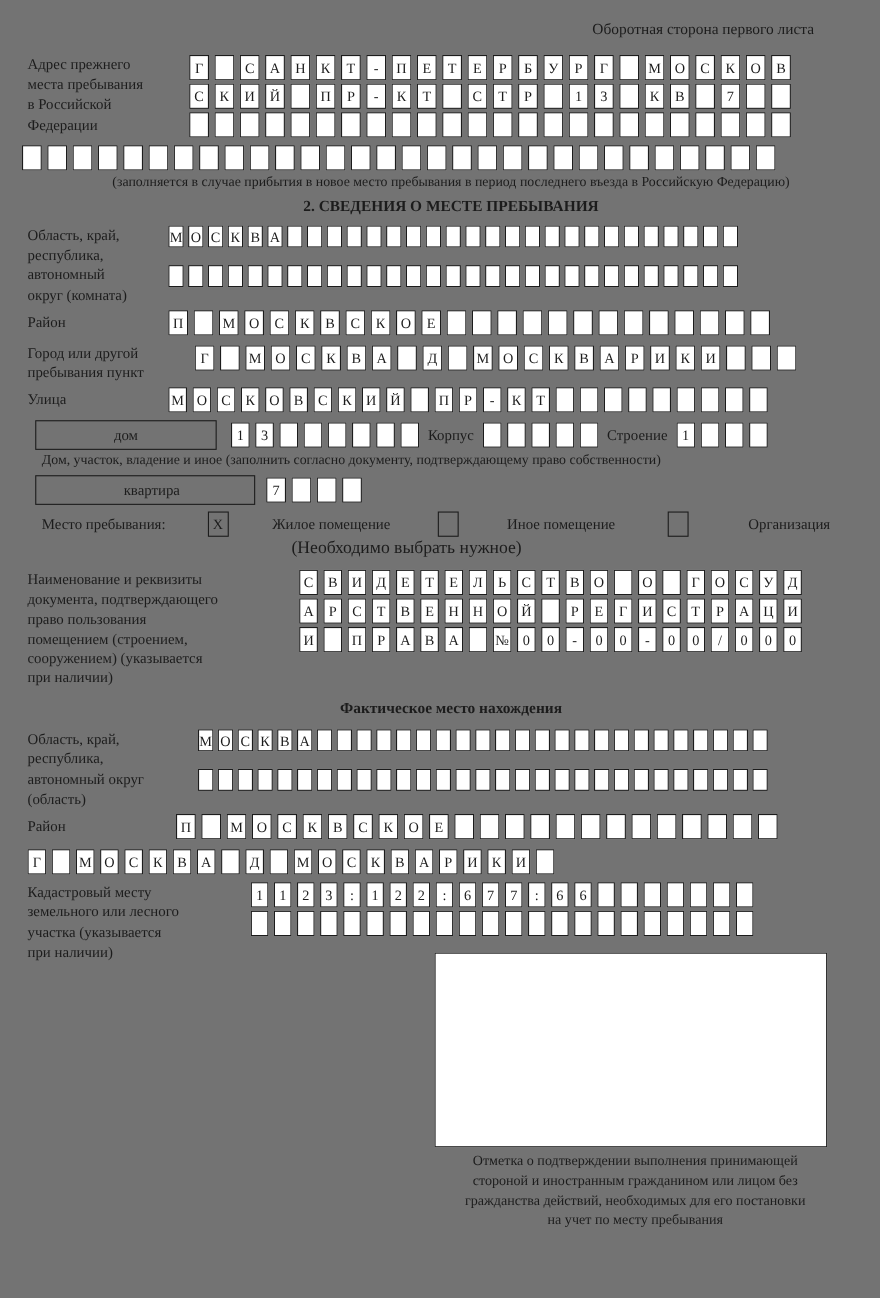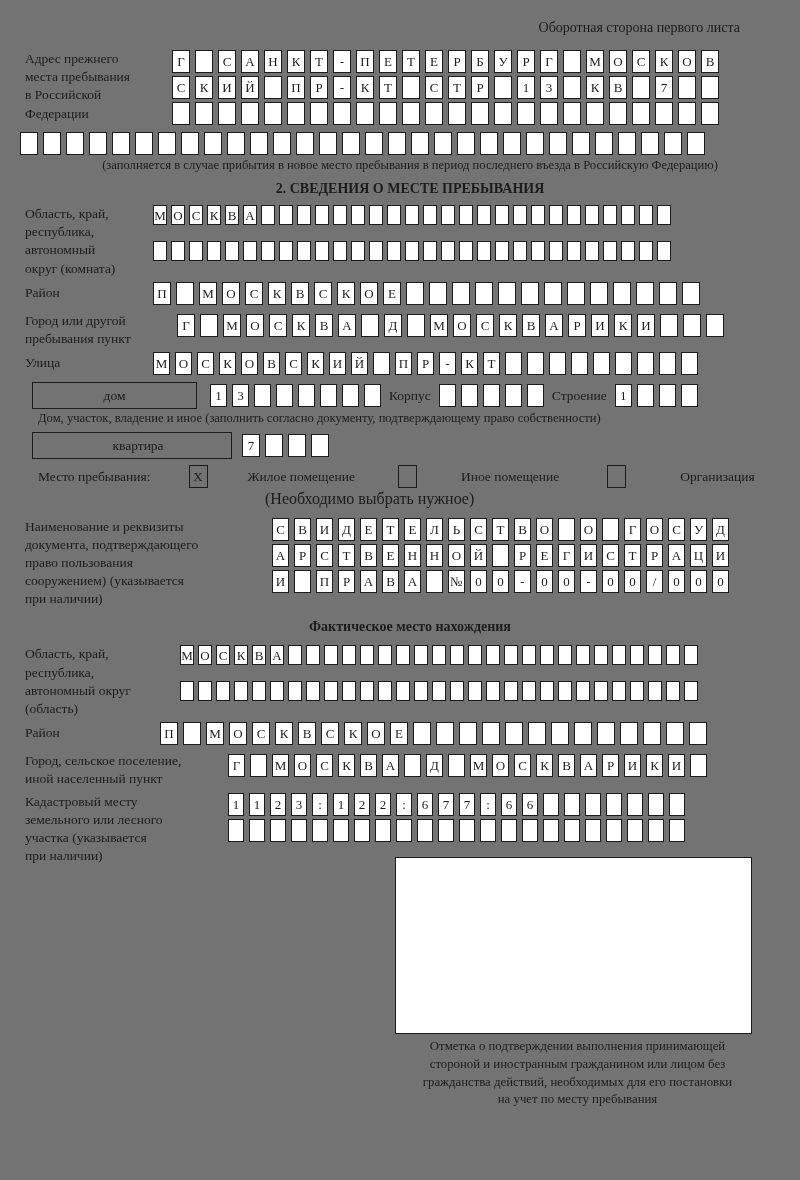--- a/index.html
+++ b/index.html
@@ -420,20 +420,21 @@
     <div class="checkbox" style="margin-left:20px"></div>
     <div style="margin-left:26px">Организация</div>
   </div>
   <div class="mesto-note">(Необходимо выбрать нужное)</div>
 
   <div class="field-row doc-block">
     <div class="flabel">
         <div>Наименование и реквизиты</div>
         <div>документа, подтверждающего</div>
         <div>право пользования</div>
+        <div>помещением (строением,</div>
         <div>сооружением) (указывается</div>
         <div>при наличии)</div>
       </div>
     <div class="rowscol" style="margin-left:25px">
       <div class="cellrow c17">
           <div class="cell">С</div>
           <div class="cell">В</div>
           <div class="cell">И</div>
           <div class="cell">Д</div>
           <div class="cell">Е</div>
@@ -602,24 +603,20 @@
         <div class="cell"></div>
         <div class="cell"></div>
         <div class="cell"></div>
         <div class="cell"></div>
         <div class="cell"></div>
         <div class="cell"></div>
       </div>
   </div>
 
   <div class="field-row">
-    <div class="flabel w203">
-        <div>Город, сельское поселение,</div>
-        <div>иной населенный пункт</div>
-      </div>
     <div class="cellrow c17 mt2">
         <div class="cell">Г</div>
         <div class="cell"></div>
         <div class="cell">М</div>
         <div class="cell">О</div>
         <div class="cell">С</div>
         <div class="cell">К</div>
         <div class="cell">В</div>
         <div class="cell">А</div>
         <div class="cell"></div>

